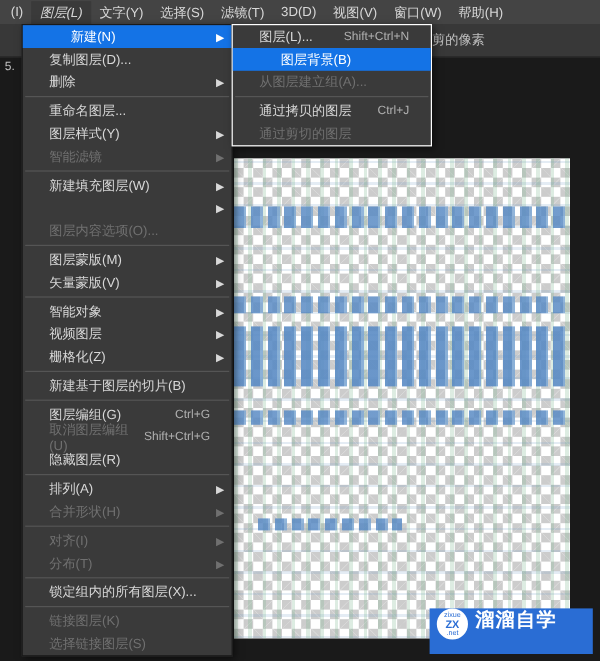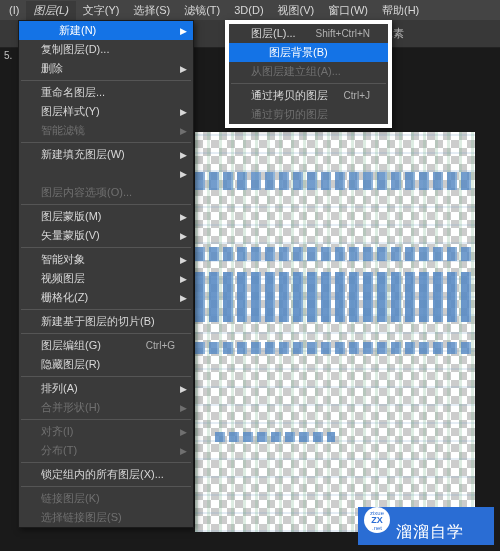--- a/index.html
+++ b/index.html
@@ -55,24 +55,23 @@
       border: 1px solid #1a1a1a;
       box-shadow: 2px 2px 6px rgba(0,0,0,0.5);
       z-index: 10;
     }
     .submenu {
       position: absolute;
       left: 193px;
       top: 20px;
       width: 167px;
       background: #3a3a3a;
-      border: 4px solid #ffffff;
+      border: 1px solid #ffffff;
       box-shadow: 2px 2px 6px rgba(0,0,0,0.5);
       z-index: 11;
-      margin-left: 32px;
     }
     .menu-item {
       display: flex;
       align-items: center;
       justify-content: space-between;
       padding: 2px 18px 2px 22px;
       height: 19px;
       cursor: pointer;
       color: #d8d8d8;
       position: relative;
@@ -160,23 +159,22 @@
       line-height: 1;
     }
     .watermark .logo-circle .zx {
       font-size: 9px;
       font-weight: bold;
       color: #2a6dd4;
     }
     .watermark-text {
       color: #fff;
       font-size: 16px;
-      font-weight: normal;
+      font-weight: bold;
       letter-spacing: 1px;
-      margin-top: 15px;
     }
   </style>
 </head>
 <body>
 
 <div class="menubar">
     <div class="menubar-item">(I)</div>
     <div class="menubar-item active">图层(L)</div>
     <div class="menubar-item">文字(Y)</div>
     <div class="menubar-item">选择(S)</div>
@@ -263,20 +261,24 @@
     </div>
     <div class="menu-sep"></div>
     <div class="menu-item">
       <span>新建基于图层的切片(B)</span>
     </div>
     <div class="menu-sep"></div>
     <div class="menu-item">
       <span>图层编组(G)</span>
       <span class="shortcut">Ctrl+G</span>
     </div>
+    <div class="menu-item disabled">
+      <span>取消图层编组(U)</span>
+      <span class="shortcut">Shift+Ctrl+G</span>
+    </div>
     <div class="menu-item">
       <span>隐藏图层(R)</span>
     </div>
     <div class="menu-sep"></div>
     <div class="menu-item">
       <span>排列(A)</span>
       <span class="arrow">▶</span>
     </div>
     <div class="menu-item disabled">
       <span>合并形状(H)</span>

